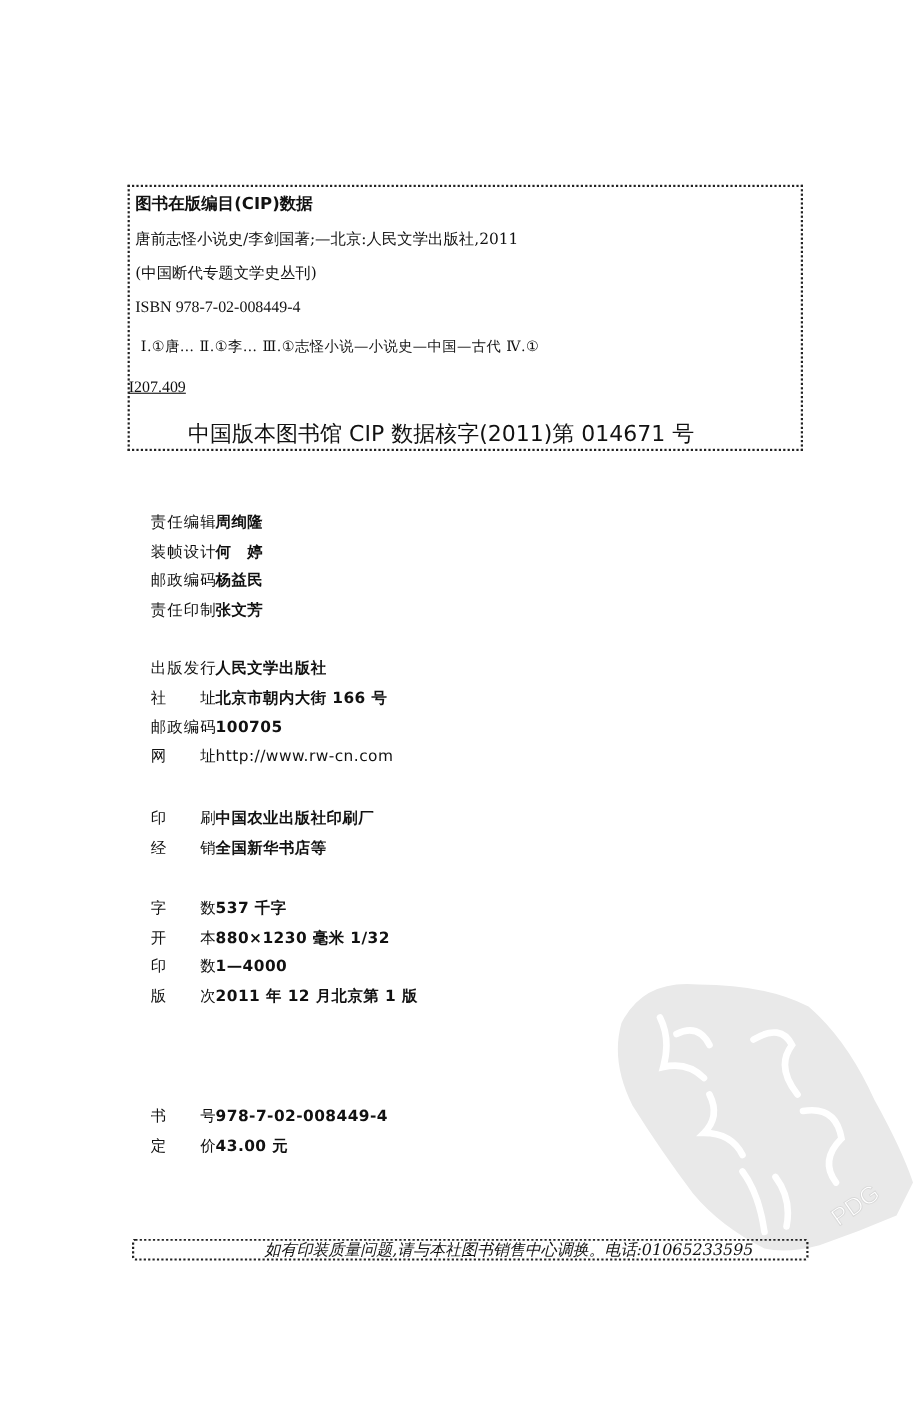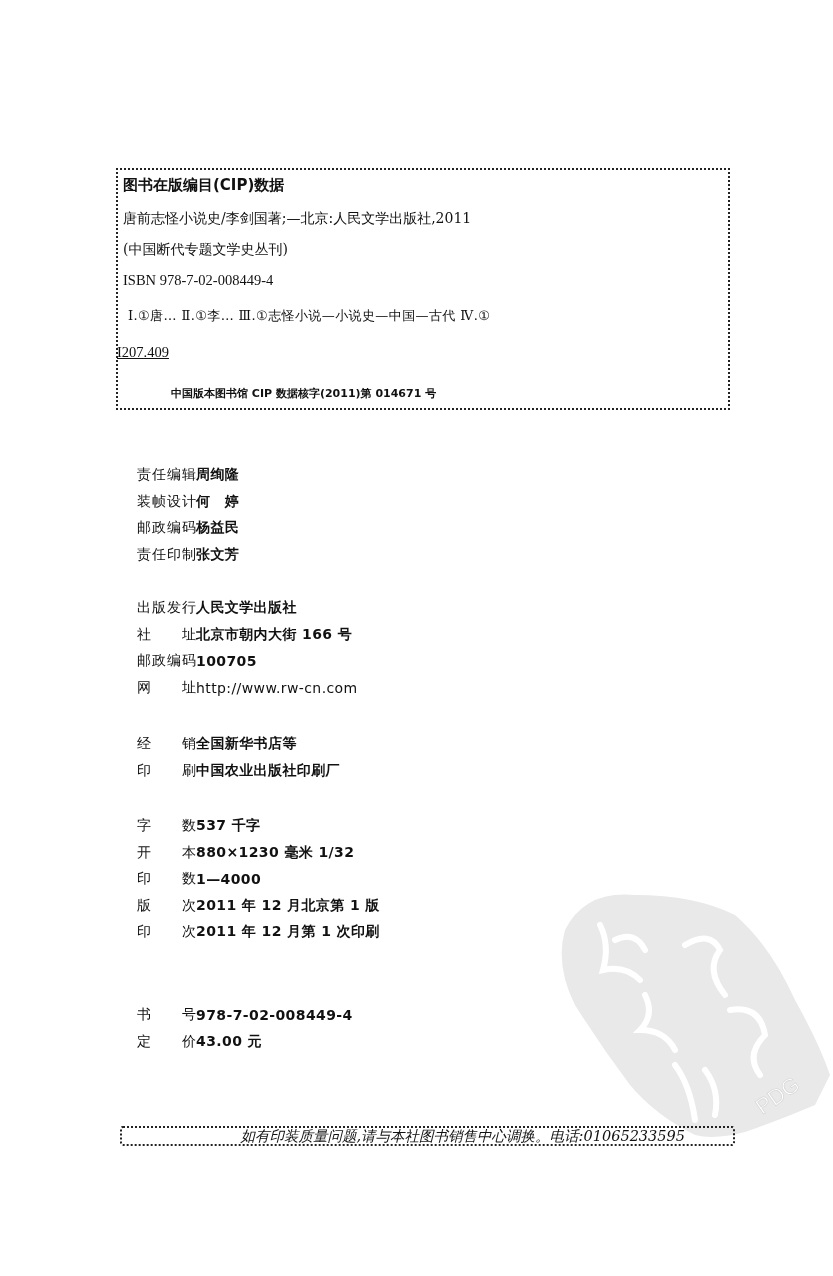--- a/index.html
+++ b/index.html
@@ -11,21 +11,21 @@
     position: absolute; left: 116px; top: 168px; width: 614px; height: 242px;
     border: 2px dotted #222; box-sizing: border-box;
   }
   .cip-line { position: absolute; left: 0; white-space: nowrap; font-size: 14.5px; line-height: 18px; }
   .cip-title { left: 5px; top: 6px; font-weight: bold; font-size: 15px; }
   .cip-l1 { left: 5px; top: 39px; font-family: "DejaVu Serif", "Liberation Serif", serif; font-size: 14px; }
   .cip-l2 { left: 5px; top: 70px; font-family: "DejaVu Serif", "Liberation Serif", serif; font-size: 14px; }
   .cip-l3 { left: 5px; top: 101px; font-family: "Liberation Serif", serif; font-size: 14.5px; }
   .cip-l4 { left: 10px; top: 137px; font-family: "DejaVu Serif", "Liberation Serif", serif; font-size: 13px; letter-spacing: 0.4px; }
   .cip-l5 { left: -1px; top: 173px; font-family: "Liberation Serif", serif; font-size: 14.5px; text-decoration: underline; }
-  .cip-l6 { left: 5px; top: 215px; font-weight: bold; font-size: 11px; padding-left: 48px; }
+  .cip-l6 { left: 5px; top: 215px; font-weight: normal; font-size: 20px; padding-left: 48px; }
 
   .section { position: absolute; left: 118px; }
   .row { height: 26.5px; display: flex; align-items: center; white-space: nowrap; font-size: 14px; }
   .lbl { width: 59px; display: flex; justify-content: space-between; font-family: "DejaVu Serif", serif; letter-spacing: 1px; margin-left: 19px; }
   .val { font-weight: bold; font-size: 14px; letter-spacing: 0.4px; }
   .val.normal { font-weight: normal; }
 
   .footer-box {
     position: absolute; left: 120px; top: 1126px; width: 615px; height: 20px;
     border: 2px dotted #222; border-radius: 3px; box-sizing: border-box;
@@ -83,49 +83,45 @@
     <div class="val">100705</div>
   </div>
   <div class="row">
     <div class="lbl">网　　址</div>
     <div class="val normal">http://www.rw-cn.com</div>
   </div>
 </div>
 
 <div class="section" style="top:731px;">
   <div class="row">
+    <div class="lbl">印　　刷</div>
+    <div class="val">中国农业出版社印刷厂</div>
+  </div>
+  <div class="row">
     <div class="lbl">经　　销</div>
     <div class="val">全国新华书店等</div>
-  </div>
-  <div class="row">
-    <div class="lbl">印　　刷</div>
-    <div class="val">中国农业出版社印刷厂</div>
   </div>
 </div>
 
 <div class="section" style="top:813px;">
   <div class="row">
     <div class="lbl">字　　数</div>
     <div class="val">537 千字</div>
   </div>
   <div class="row">
     <div class="lbl">开　　本</div>
     <div class="val">880×1230 毫米  1/32</div>
   </div>
   <div class="row">
     <div class="lbl">印　　数</div>
     <div class="val">1—4000</div>
   </div>
   <div class="row">
     <div class="lbl">版　　次</div>
     <div class="val">2011 年 12 月北京第 1 版</div>
-  </div>
-  <div class="row">
-    <div class="lbl">印　　次</div>
-    <div class="val">2011 年 12 月第 1 次印刷</div>
   </div>
 </div>
 
 <div class="section" style="top:1002px;">
   <div class="row">
     <div class="lbl">书　　号</div>
     <div class="val">978-7-02-008449-4</div>
   </div>
   <div class="row">
     <div class="lbl">定　　价</div>

